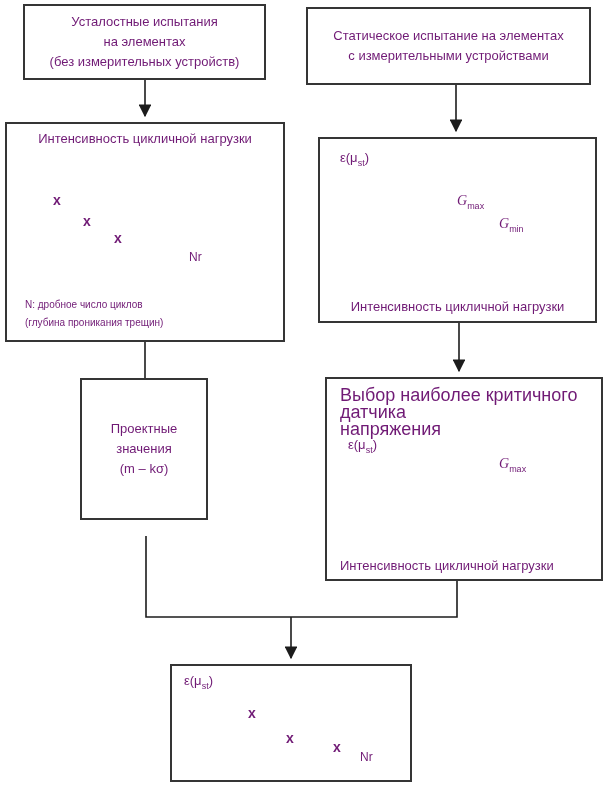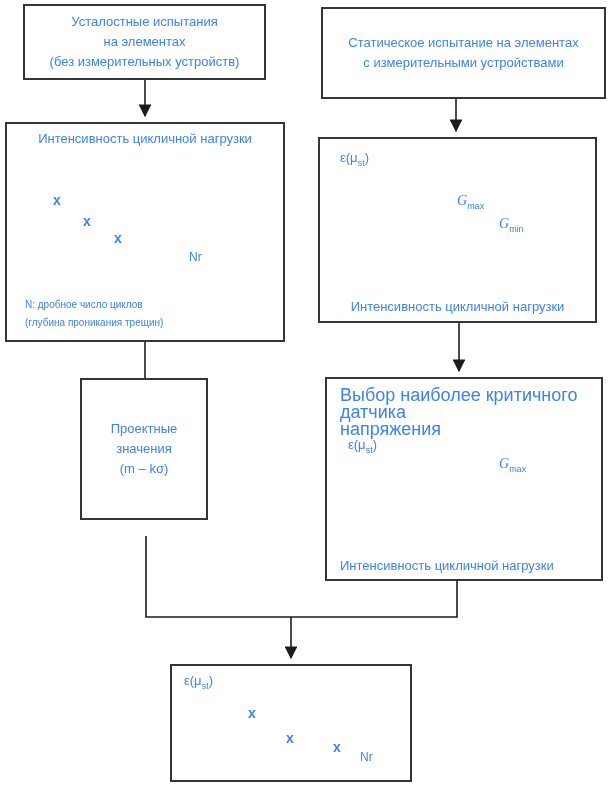--- a/index.html
+++ b/index.html
@@ -1,18 +1,18 @@
 <!DOCTYPE html>
 <html><head>
 <meta charset="utf-8">
 <style>
   html,body{margin:0;padding:0;background:#fff;}
   .canvas{
     position:relative;width:613px;height:788px;background:#ffffff;
-    font-family:"Liberation Sans",sans-serif;color:#3b82f6;overflow:hidden;
+    font-family:"Liberation Sans",sans-serif;color:#701a75;overflow:hidden;
   }
   .box{
     position:absolute;background:#fff;border:2px solid #353535;box-sizing:border-box;
   }
   .center-col{
     display:flex;flex-direction:column;align-items:center;justify-content:center;
     text-align:center;font-size:13px;line-height:20px;
   }
   .lbl{position:absolute;font-size:12px;white-space:nowrap;}
   .caption{font-size:13px;white-space:nowrap;}
@@ -73,21 +73,21 @@
       <line x1="228" y1="758" x2="348" y2="758" marker-end="url(#ah)"></line>
     </g>
   </svg>
 
   <div class="box center-col" style="left:23px;top:4px;width:243px;height:76px;">
     <div>Усталостные испытания</div>
     <div>на элементах</div>
     <div>(без измерительных устройств)</div>
   </div>
 
-  <div class="box center-col" style="left:321px;top:7px;width:285px;height:92px;">
+  <div class="box center-col" style="left:306px;top:7px;width:285px;height:78px;">
     <div>Статическое испытание на элементах</div>
     <div>с измерительными устройствами</div>
   </div>
 
   <div class="box" style="left:5px;top:122px;width:280px;height:220px;">
     <div class="caption" style="position:absolute;top:7px;width:100%;text-align:center;">Интенсивность цикличной нагрузки</div>
     <div class="note" style="left:18px;top:172px;">
       <div>N: дробное число циклов</div>
       <div>(глубина проникания трещин)</div>
     </div>

